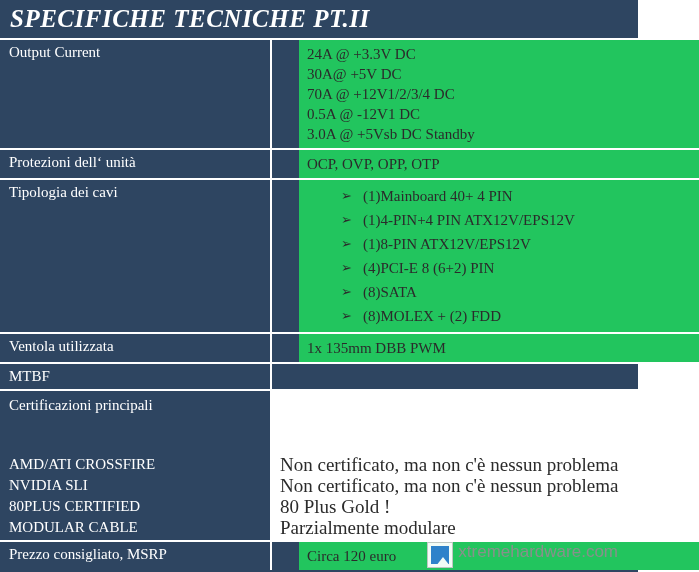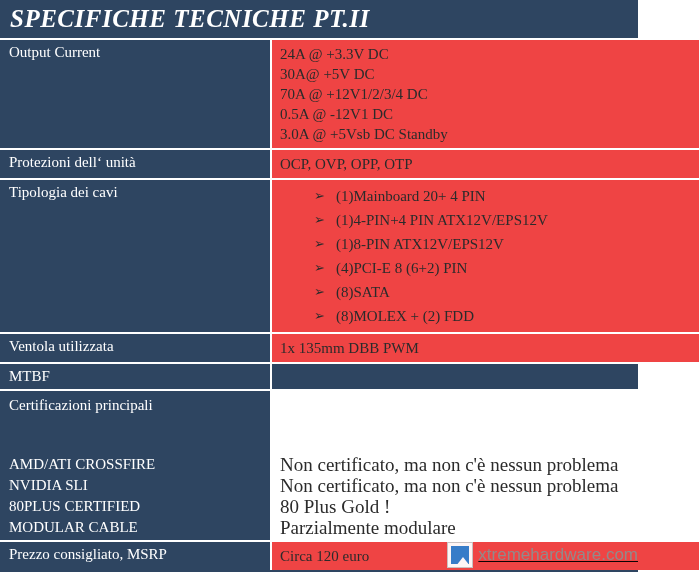--- a/index.html
+++ b/index.html
@@ -51,25 +51,26 @@
     min-width: 272px;
     background: #2e4561;
     color: #ffffff;
     font-size: 15px;
     padding: 4px 0 4px 9px;
     box-sizing: border-box;
     border-right: 2px solid #ffffff;
   }
   .cell-right {
     flex: 1;
-    background: #ef4444;
+    background: #22c55e;
     color: #2b2b2b;
     font-size: 15px;
     padding: 4px 0 4px 8px;
     box-sizing: border-box;
+    margin-left: 27px;
   }
   .line {
     line-height: 20px;
     white-space: nowrap;
   }
   .bullets {
     margin: 0;
     padding: 0;
     list-style: none;
   }
@@ -113,27 +114,26 @@
   }
   .cert-spacer {
     height: 38px;
   }
   .cert-line {
     line-height: 21px;
     white-space: nowrap;
   }
   .watermark {
     position: absolute;
-    right: 0;
+    right: 20px;
     bottom: 4px;
     display: flex;
-    align-items: center;
+    align-items: flex-start;
     gap: 5px;
     opacity: 0.95;
-    text-decoration: underline;
   }
   .wm-logo {
     width: 26px;
     height: 26px;
     background: #ffffff;
     border: 1px solid #c8c8c8;
     position: relative;
     box-sizing: border-box;
   }
   .wm-logo:before {
@@ -187,21 +187,21 @@
       <div class="cell-left">Protezioni dell‘ unità</div>
       <div class="cell-right">
         <div class="line">OCP, OVP, OPP, OTP</div>
       </div>
     </div>
 
     <div class="row">
       <div class="cell-left">Tipologia dei cavi</div>
       <div class="cell-right">
         <ul class="bullets">
-          <li><span class="arrow">➢</span><span>(1)Mainboard 20+ 4 PIN</span></li>
+          <li><span class="arrow">➢</span><span>(1)Mainboard 40+ 4 PIN</span></li>
           <li><span class="arrow">➢</span><span>(1)4-PIN+4 PIN ATX12V/EPS12V</span></li>
           <li><span class="arrow">➢</span><span>(1)8-PIN ATX12V/EPS12V</span></li>
           <li><span class="arrow">➢</span><span>(4)PCI-E 8 (6+2) PIN</span></li>
           <li><span class="arrow">➢</span><span>(8)SATA</span></li>
           <li><span class="arrow">➢</span><span>(8)MOLEX + (2) FDD</span></li>
         </ul>
       </div>
     </div>
 
     <div class="row">

